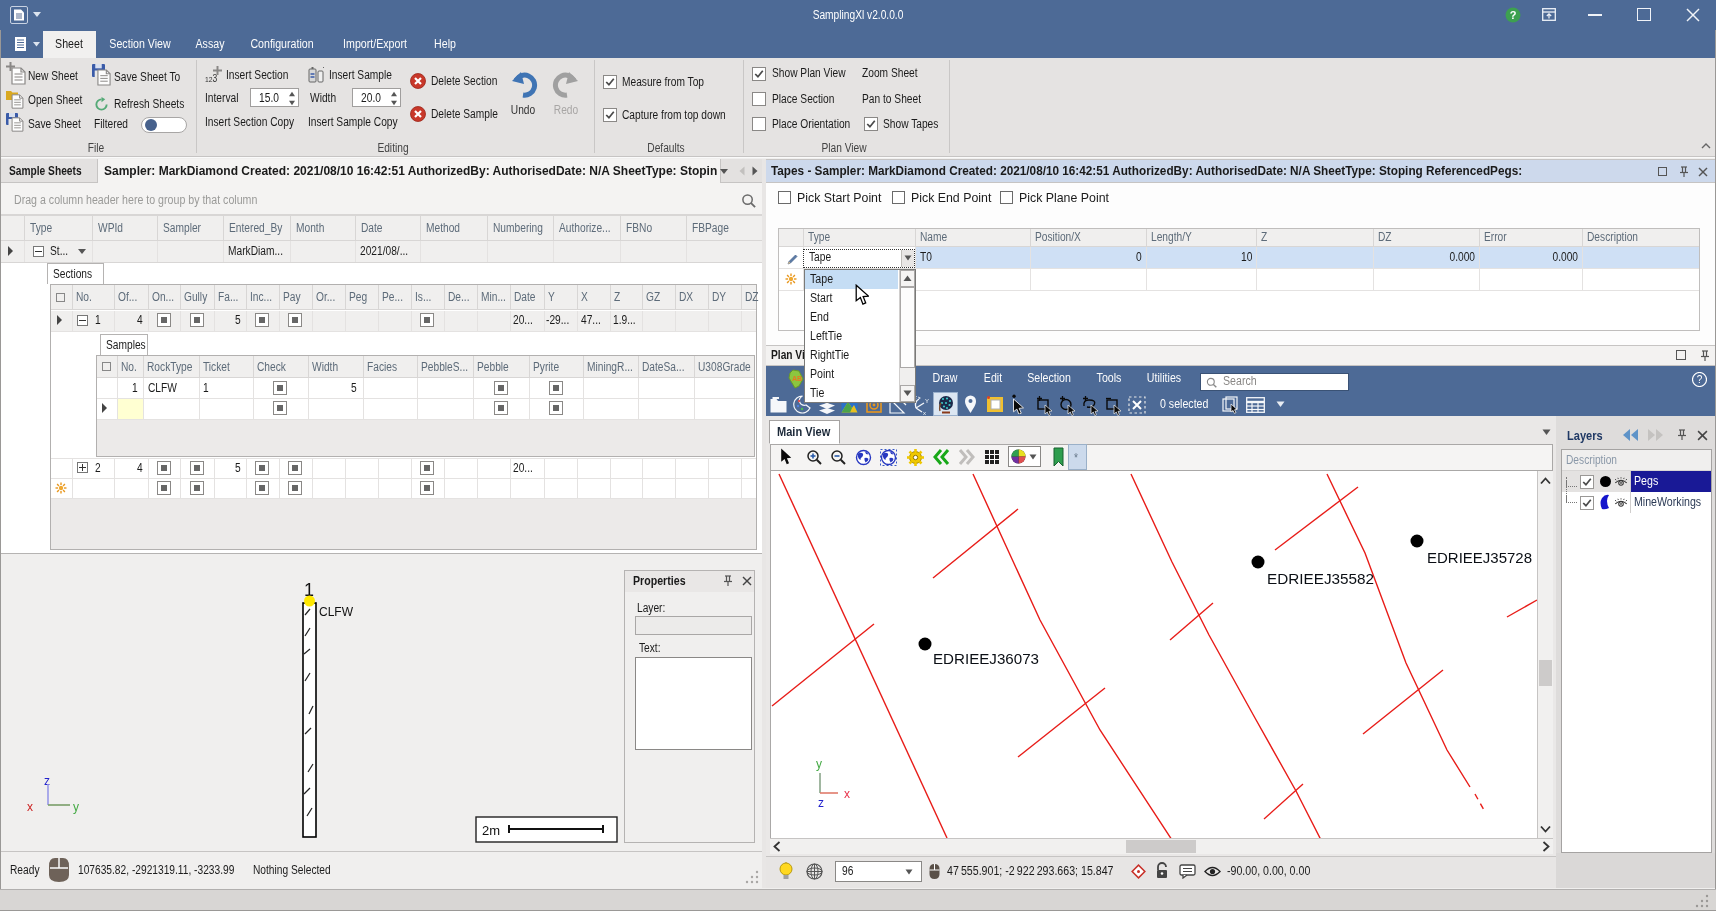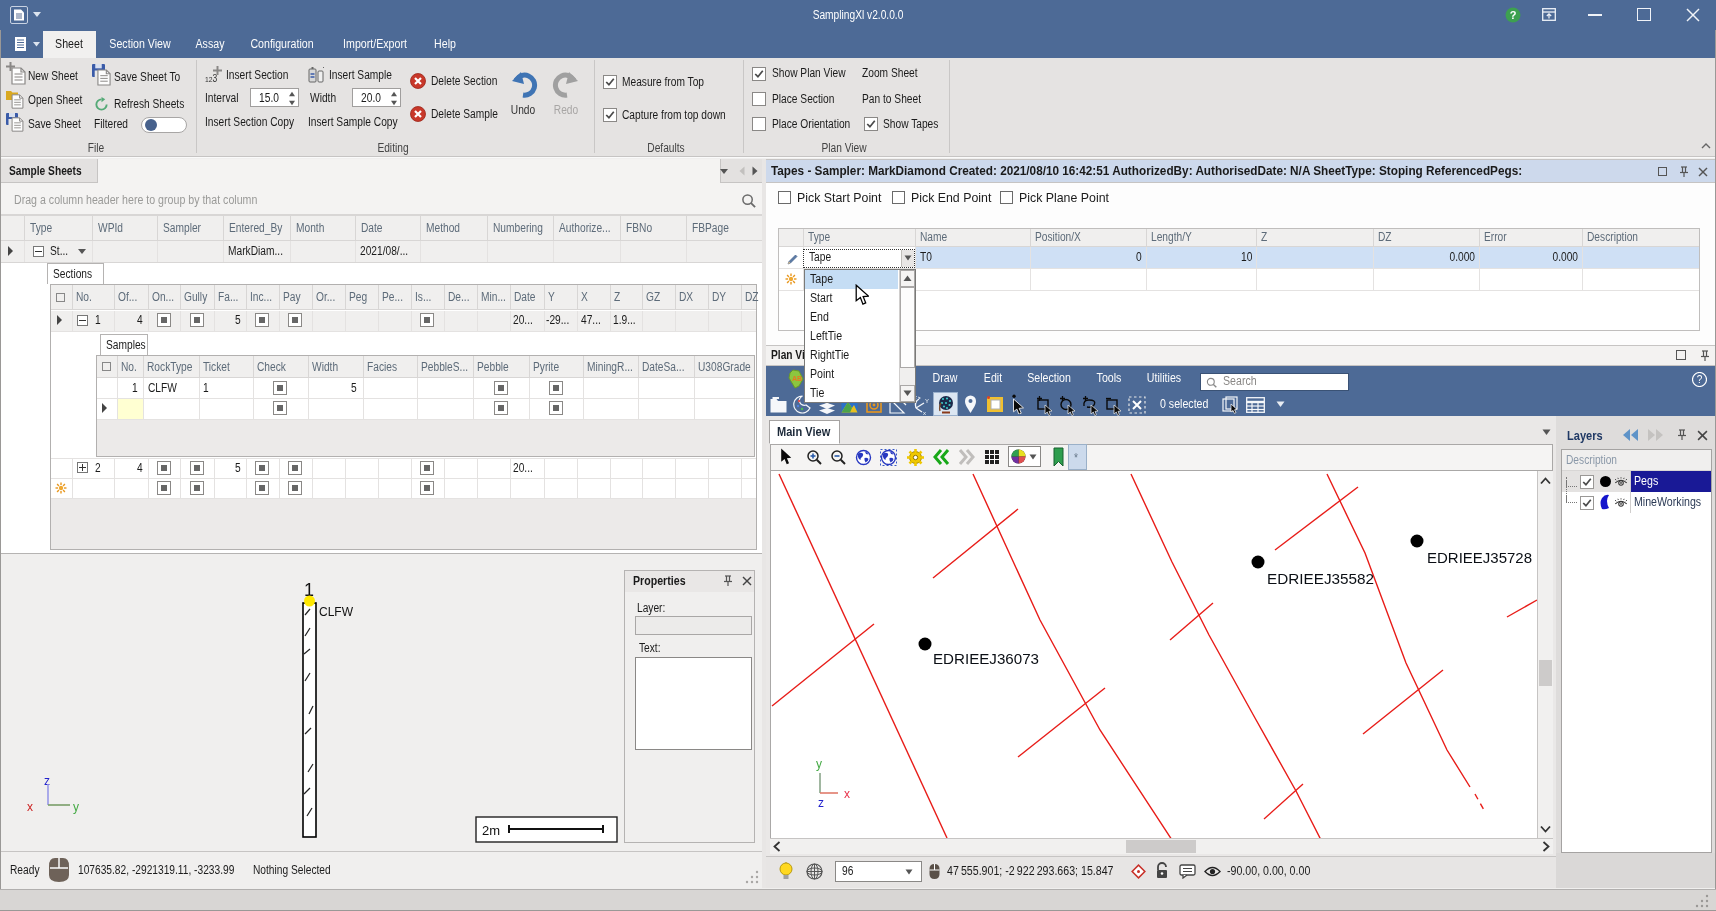--- a/index.html
+++ b/index.html
@@ -204,20 +204,21 @@
 <div class="a" style="left:862px;top:91.0px;height:16px;line-height:16px;font-size:12px;color:#1b1b1b;font-weight:normal;white-space:nowrap;transform:scaleX(0.85);transform-origin:0 50%;">Pan to Sheet</div>
 <div class="a" style="left:864px;top:117px;width:14px;height:14px;background:#fff;border:1px solid #8a8886;box-sizing:border-box">
       <svg width="14" height="14" viewBox="0 0 13 13" style="position:absolute;left:-1px;top:-1px">
         <path d="M3 6.5 L5.5 9 L10 3.5" stroke="#4a4a4a" stroke-width="1.6" fill="none"></path>
       </svg>
     </div>
 <div class="a" style="left:883px;top:116.0px;height:16px;line-height:16px;font-size:12px;color:#1b1b1b;font-weight:normal;white-space:nowrap;transform:scaleX(0.85);transform-origin:0 50%;">Show Tapes</div>
 <div class="a" style="left:0px;top:159px;width:762px;height:24px;background:#e3e1e0;border-bottom:1px solid #c6c4c3;box-sizing:border-box;"></div>
 <div class="a" style="left:97px;top:159px;width:624px;height:24px;background:#f4f3f2;border-left:1px solid #c6c4c3;border-right:1px solid #c6c4c3;box-sizing:border-box;"></div>
 <div class="a" style="left:9px;top:163.0px;height:16px;line-height:16px;font-size:12px;color:#1a1a1a;font-weight:bold;white-space:nowrap;transform:scaleX(0.85);transform-origin:0 50%;">Sample Sheets</div>
+<div class="a" style="left:104px;top:163.0px;height:16px;line-height:16px;font-size:12px;color:#1a1a1a;font-weight:bold;white-space:nowrap;">Sampler: MarkDiamond Created: 2021/08/10 16:42:51 AuthorizedBy:  AuthorisedDate: N/A SheetType: Stopin</div>
 <svg class="a" style="left:720px;top:169px" width="8" height="6" viewBox="0 0 8 6">
       <path d="M0 0 L8 0 L4 5 Z" fill="#555"></path>
     </svg>
 <svg class="a" style="left:739px;top:166px" width="6" height="10" viewBox="0 0 6 10">
       <path d="M5.5 0.5 L0.5 5 L5.5 9.5 Z" fill="#c2c0be"></path>
     </svg>
 <svg class="a" style="left:752px;top:166px" width="6" height="10" viewBox="0 0 6 10">
       <path d="M0.5 0.5 L5.5 5 L0.5 9.5 Z" fill="#555"></path>
     </svg>
 <div class="a" style="left:0px;top:183px;width:762px;height:371px;background:#fff;"></div>

